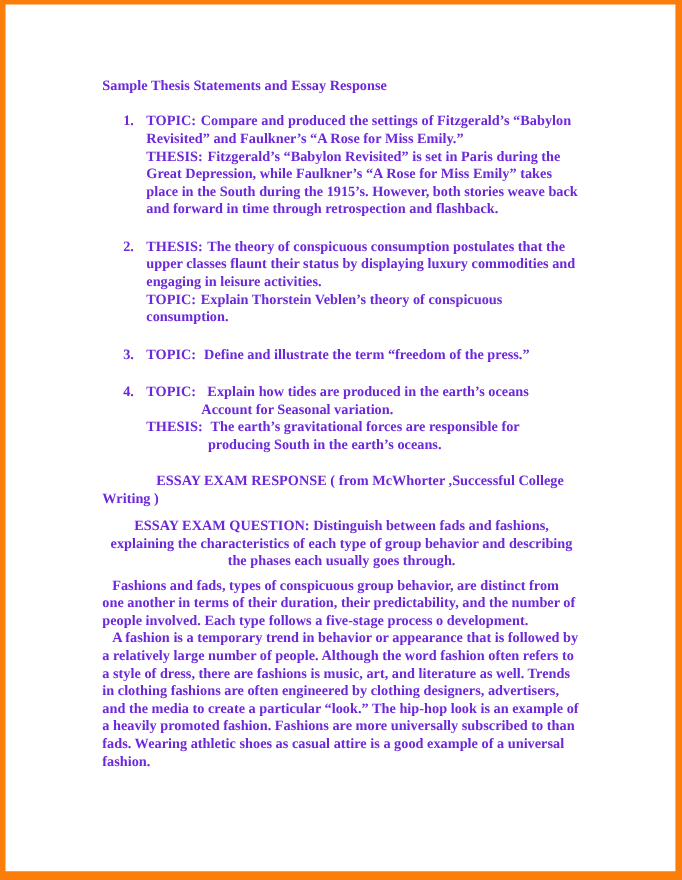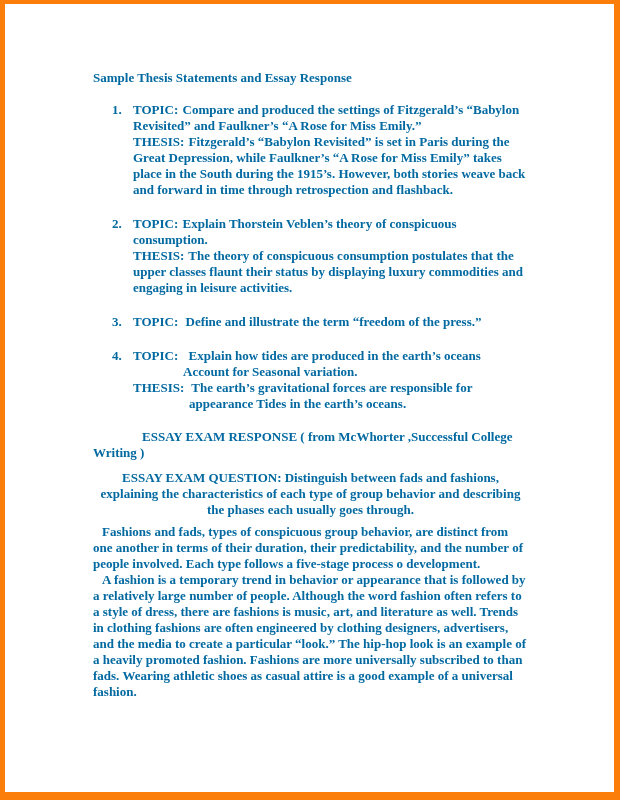--- a/index.html
+++ b/index.html
@@ -18,21 +18,21 @@
   }
   .page {
     box-sizing: border-box;
     width: 100%;
     height: 100%;
     padding: 66px 86px 14px 88px;
     font-family: "Liberation Serif", "DejaVu Serif", serif;
     font-weight: bold;
     font-size: 13px;
     line-height: 16px;
-    color: #0369a1;
+    color: #6d28d9;
   }
   p, h1, h2 { margin: 0; padding: 0; font-size: 13px; line-height: 16px; font-weight: bold; }
   .doc-title { margin-bottom: 16px; }
   .list-item {
     display: flex;
     padding-left: 19px;
     margin-bottom: 18px;
   }
   .list-item.last { margin-bottom: 17px; }
   .num { width: 21px; flex-shrink: 0; }
@@ -63,37 +63,37 @@
         <span class="num">1.</span>
         <div class="item-body">
           <p><span class="lbl">TOPIC:</span> <span>Compare and produced the settings of Fitzgerald’s “Babylon Revisited” and Faulkner’s “A Rose for Miss Emily.”</span></p>
           <p><span class="lbl">THESIS:</span> <span>Fitzgerald’s “Babylon Revisited” is set in Paris during the Great Depression, while Faulkner’s “A Rose for Miss Emily” takes place in the South during the 1915’s. However, both stories weave back and forward in time through retrospection and flashback.</span></p>
         </div>
       </div>
 
       <div class="list-item">
         <span class="num">2.</span>
         <div class="item-body">
+          <p><span class="lbl">THESIS:</span> <span>The theory of conspicuous consumption postulates that the upper classes flaunt their status by displaying luxury commodities and engaging in leisure activities.</span></p>
           <p><span class="lbl">TOPIC:</span> <span>Explain Thorstein Veblen’s theory of conspicuous consumption.</span></p>
-          <p><span class="lbl">THESIS:</span> <span>The theory of conspicuous consumption postulates that the upper classes flaunt their status by displaying luxury commodities and engaging in leisure activities.</span></p>
         </div>
       </div>
 
       <div class="list-item">
         <span class="num">3.</span>
         <div class="item-body">
           <p><span class="lbl gap2">TOPIC:</span> <span>Define and illustrate the term “freedom of the press.”</span></p>
         </div>
       </div>
 
       <div class="list-item last">
         <span class="num">4.</span>
         <div class="item-body">
           <p class="hang-tp4"><span class="lbl gap3">TOPIC:</span> <span>Explain how tides are produced in the earth’s oceans Account for Seasonal variation.</span></p>
-          <p class="hang-th4"><span class="lbl gap2">THESIS:</span> <span>The earth’s gravitational forces are responsible for appearance Tides in the earth’s oceans.</span></p>
+          <p class="hang-th4"><span class="lbl gap2">THESIS:</span> <span>The earth’s gravitational forces are responsible for producing South in the earth’s oceans.</span></p>
         </div>
       </div>
 
     </div>
 
     <div class="resp-heading">
       <p class="resp-line1"><span>ESSAY EXAM RESPONSE ( from McWhorter </span><span class="u">,Successful College</span></p>
       <p><span class="u">Writing )</span></p>
     </div>
 

